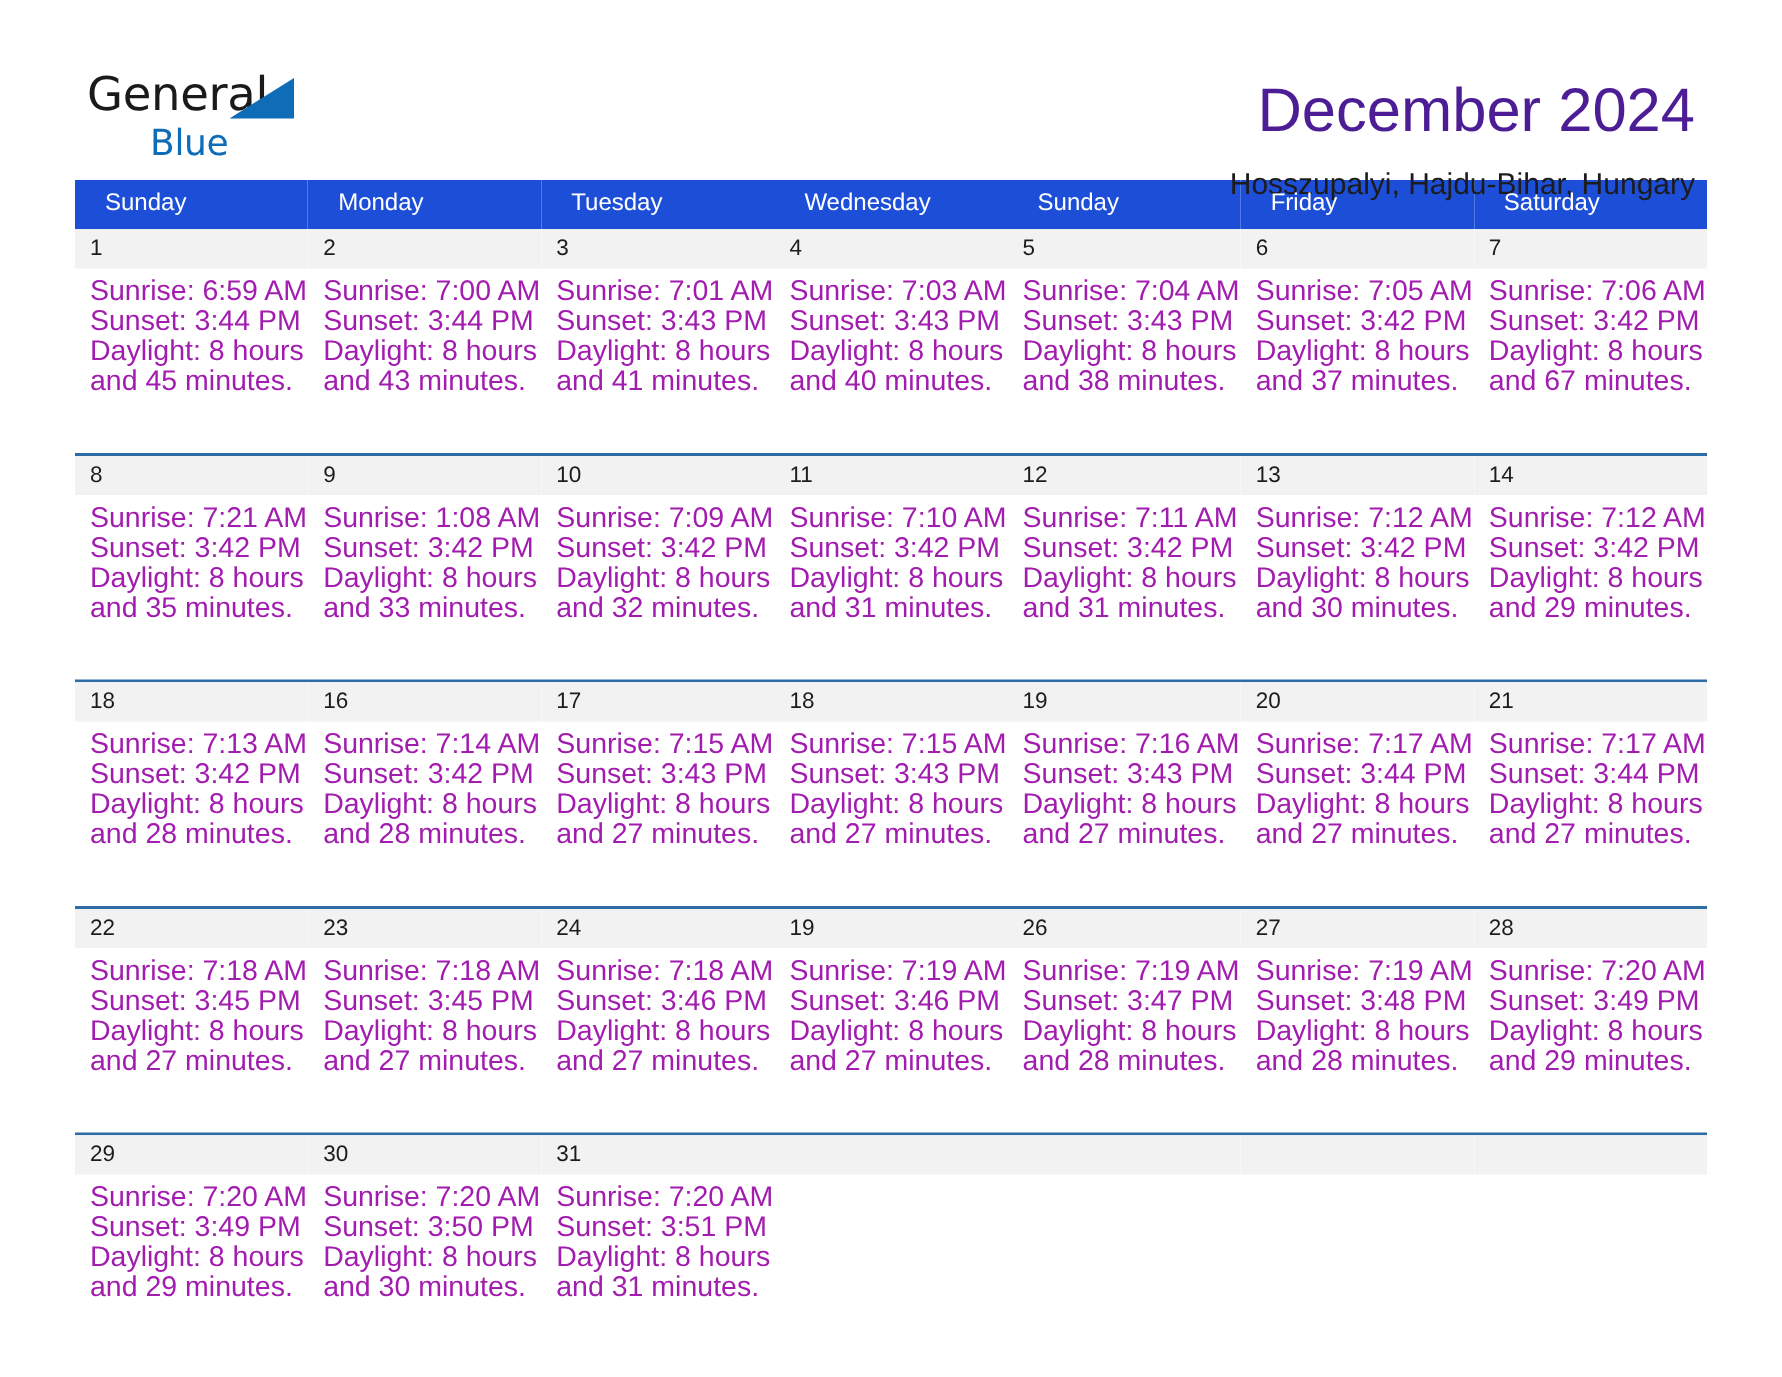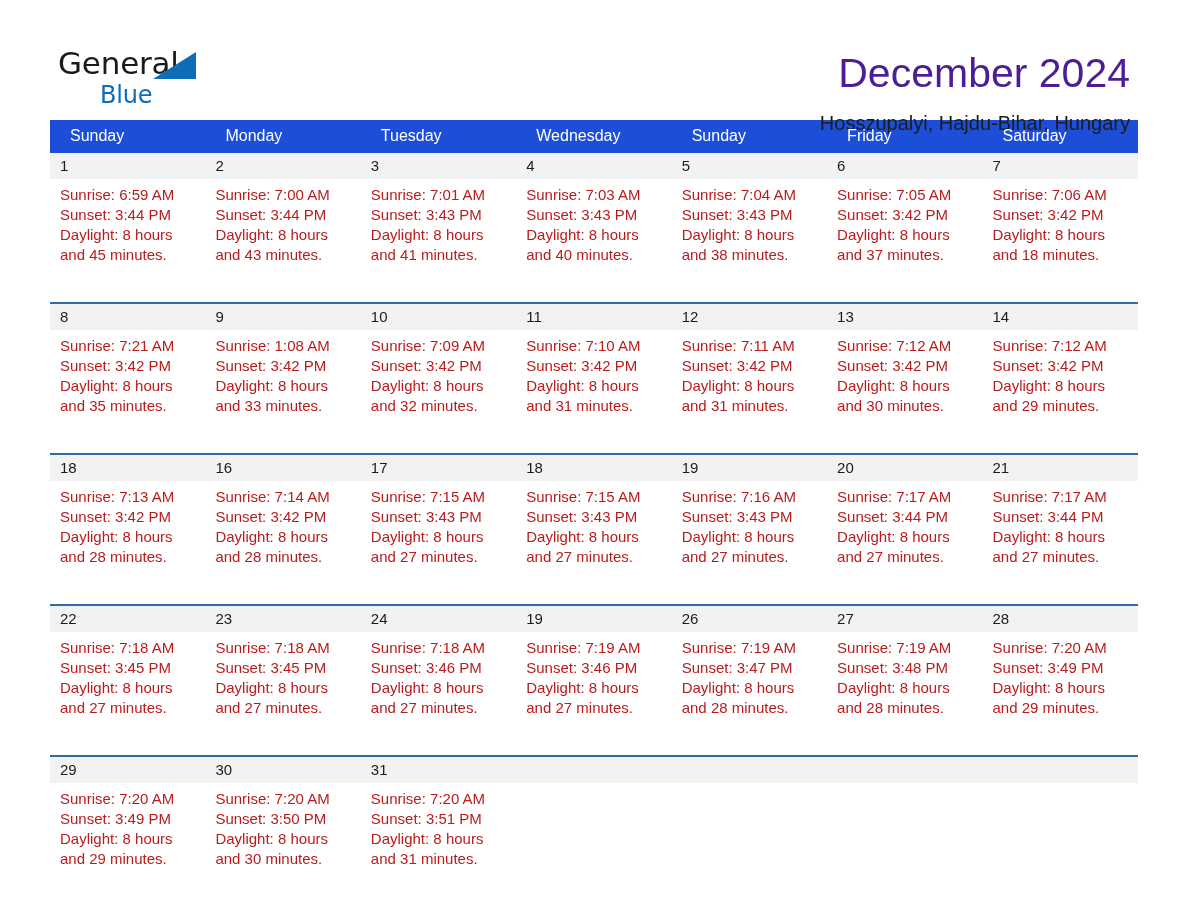--- a/index.html
+++ b/index.html
@@ -127,23 +127,23 @@
     height: 26px;
     line-height: 26px;
     font-size: 15px;
     color: #1c1c1c;
     padding-left: 10px;
     overflow: hidden;
     white-space: nowrap;
   }
   .cell-body {
     padding: 6px 8px 0 10px;
-    font-size: 15px;
+    font-size: 19px;
     line-height: 20px;
-    color: #b91c1c;
+    color: #a21caf;
   }
   .cell-body div { white-space: nowrap; }
   .cell.empty .daynum-band { color: transparent; }
 
   
   .sep-row td {
     padding: 0;
     border: none;
     height: 17px;
     background: #ffffff;
@@ -263,21 +263,21 @@
               </div>
             </div>
           </td>
         <td>
             <div class="cell">
               <div class="daynum-band">7</div>
               <div class="cell-body">
                 <div>Sunrise: 7:06 AM</div>
                 <div>Sunset: 3:42 PM</div>
                 <div>Daylight: 8 hours</div>
-                <div>and 18 minutes.</div>
+                <div>and 67 minutes.</div>
               </div>
             </div>
           </td>
       </tr>
 
       <tr class="sep-row">
           <td colspan="7">
             <div class="sep-line"></div>
           </td>
         </tr>

